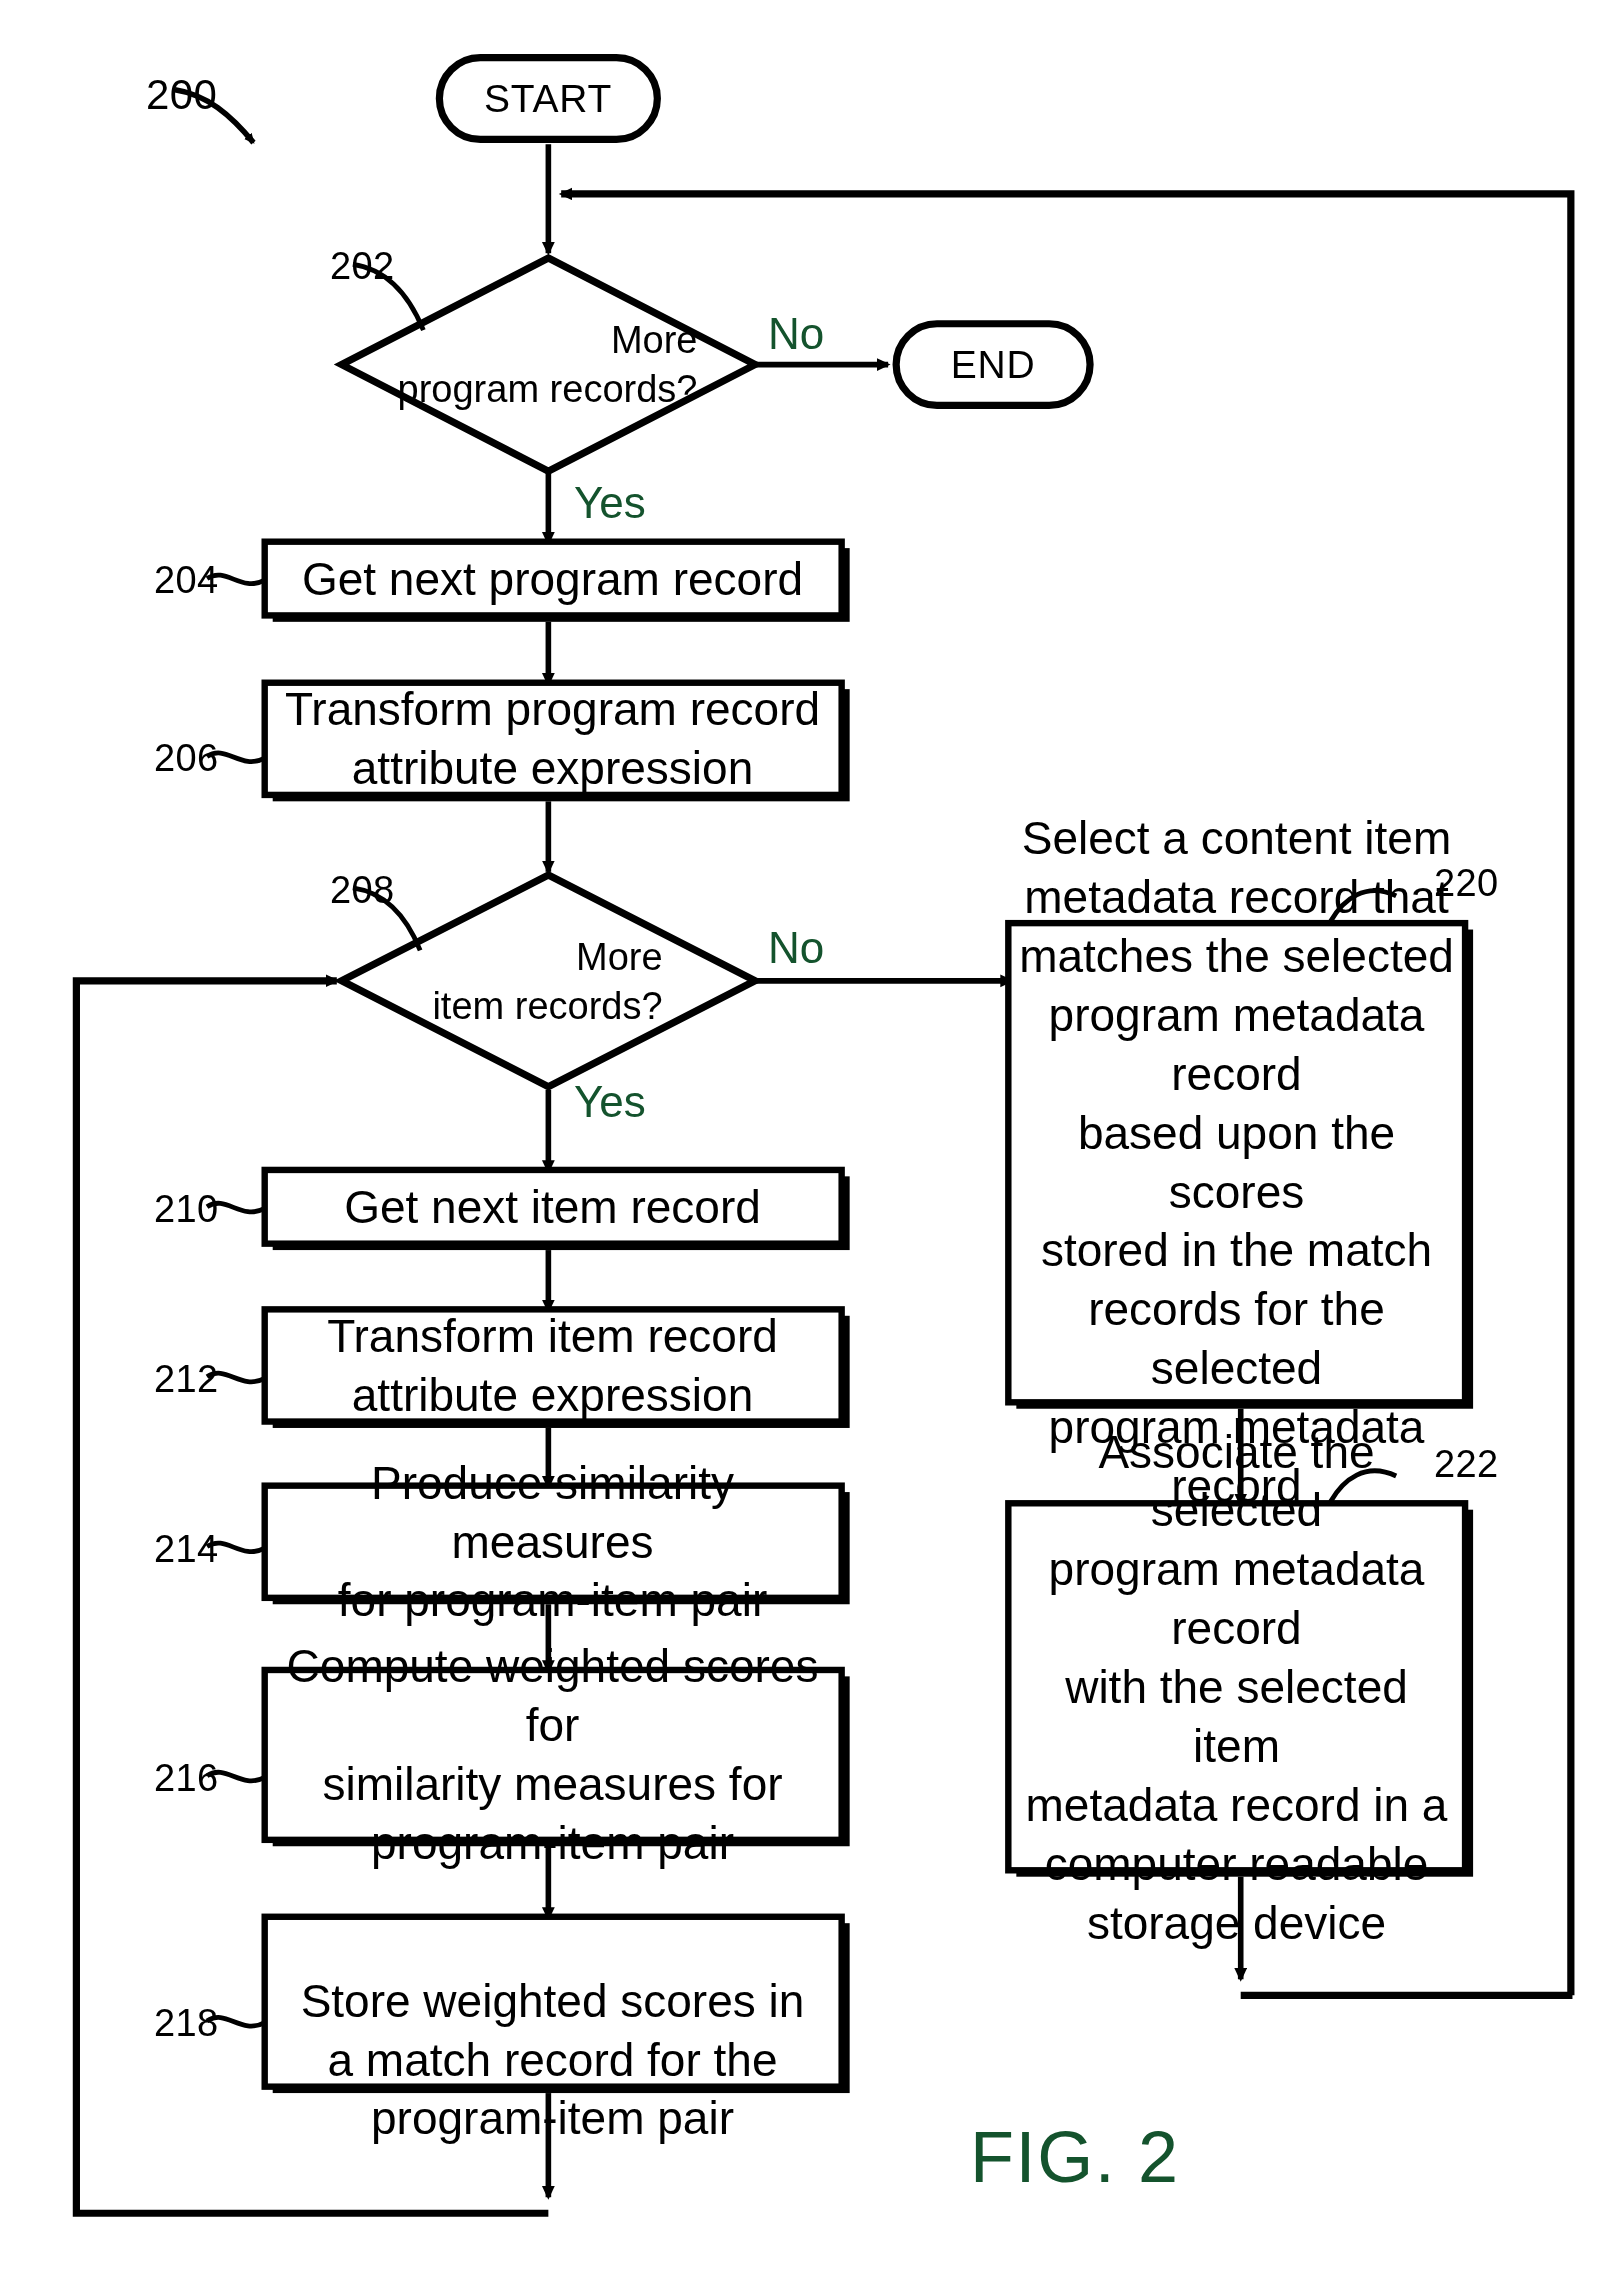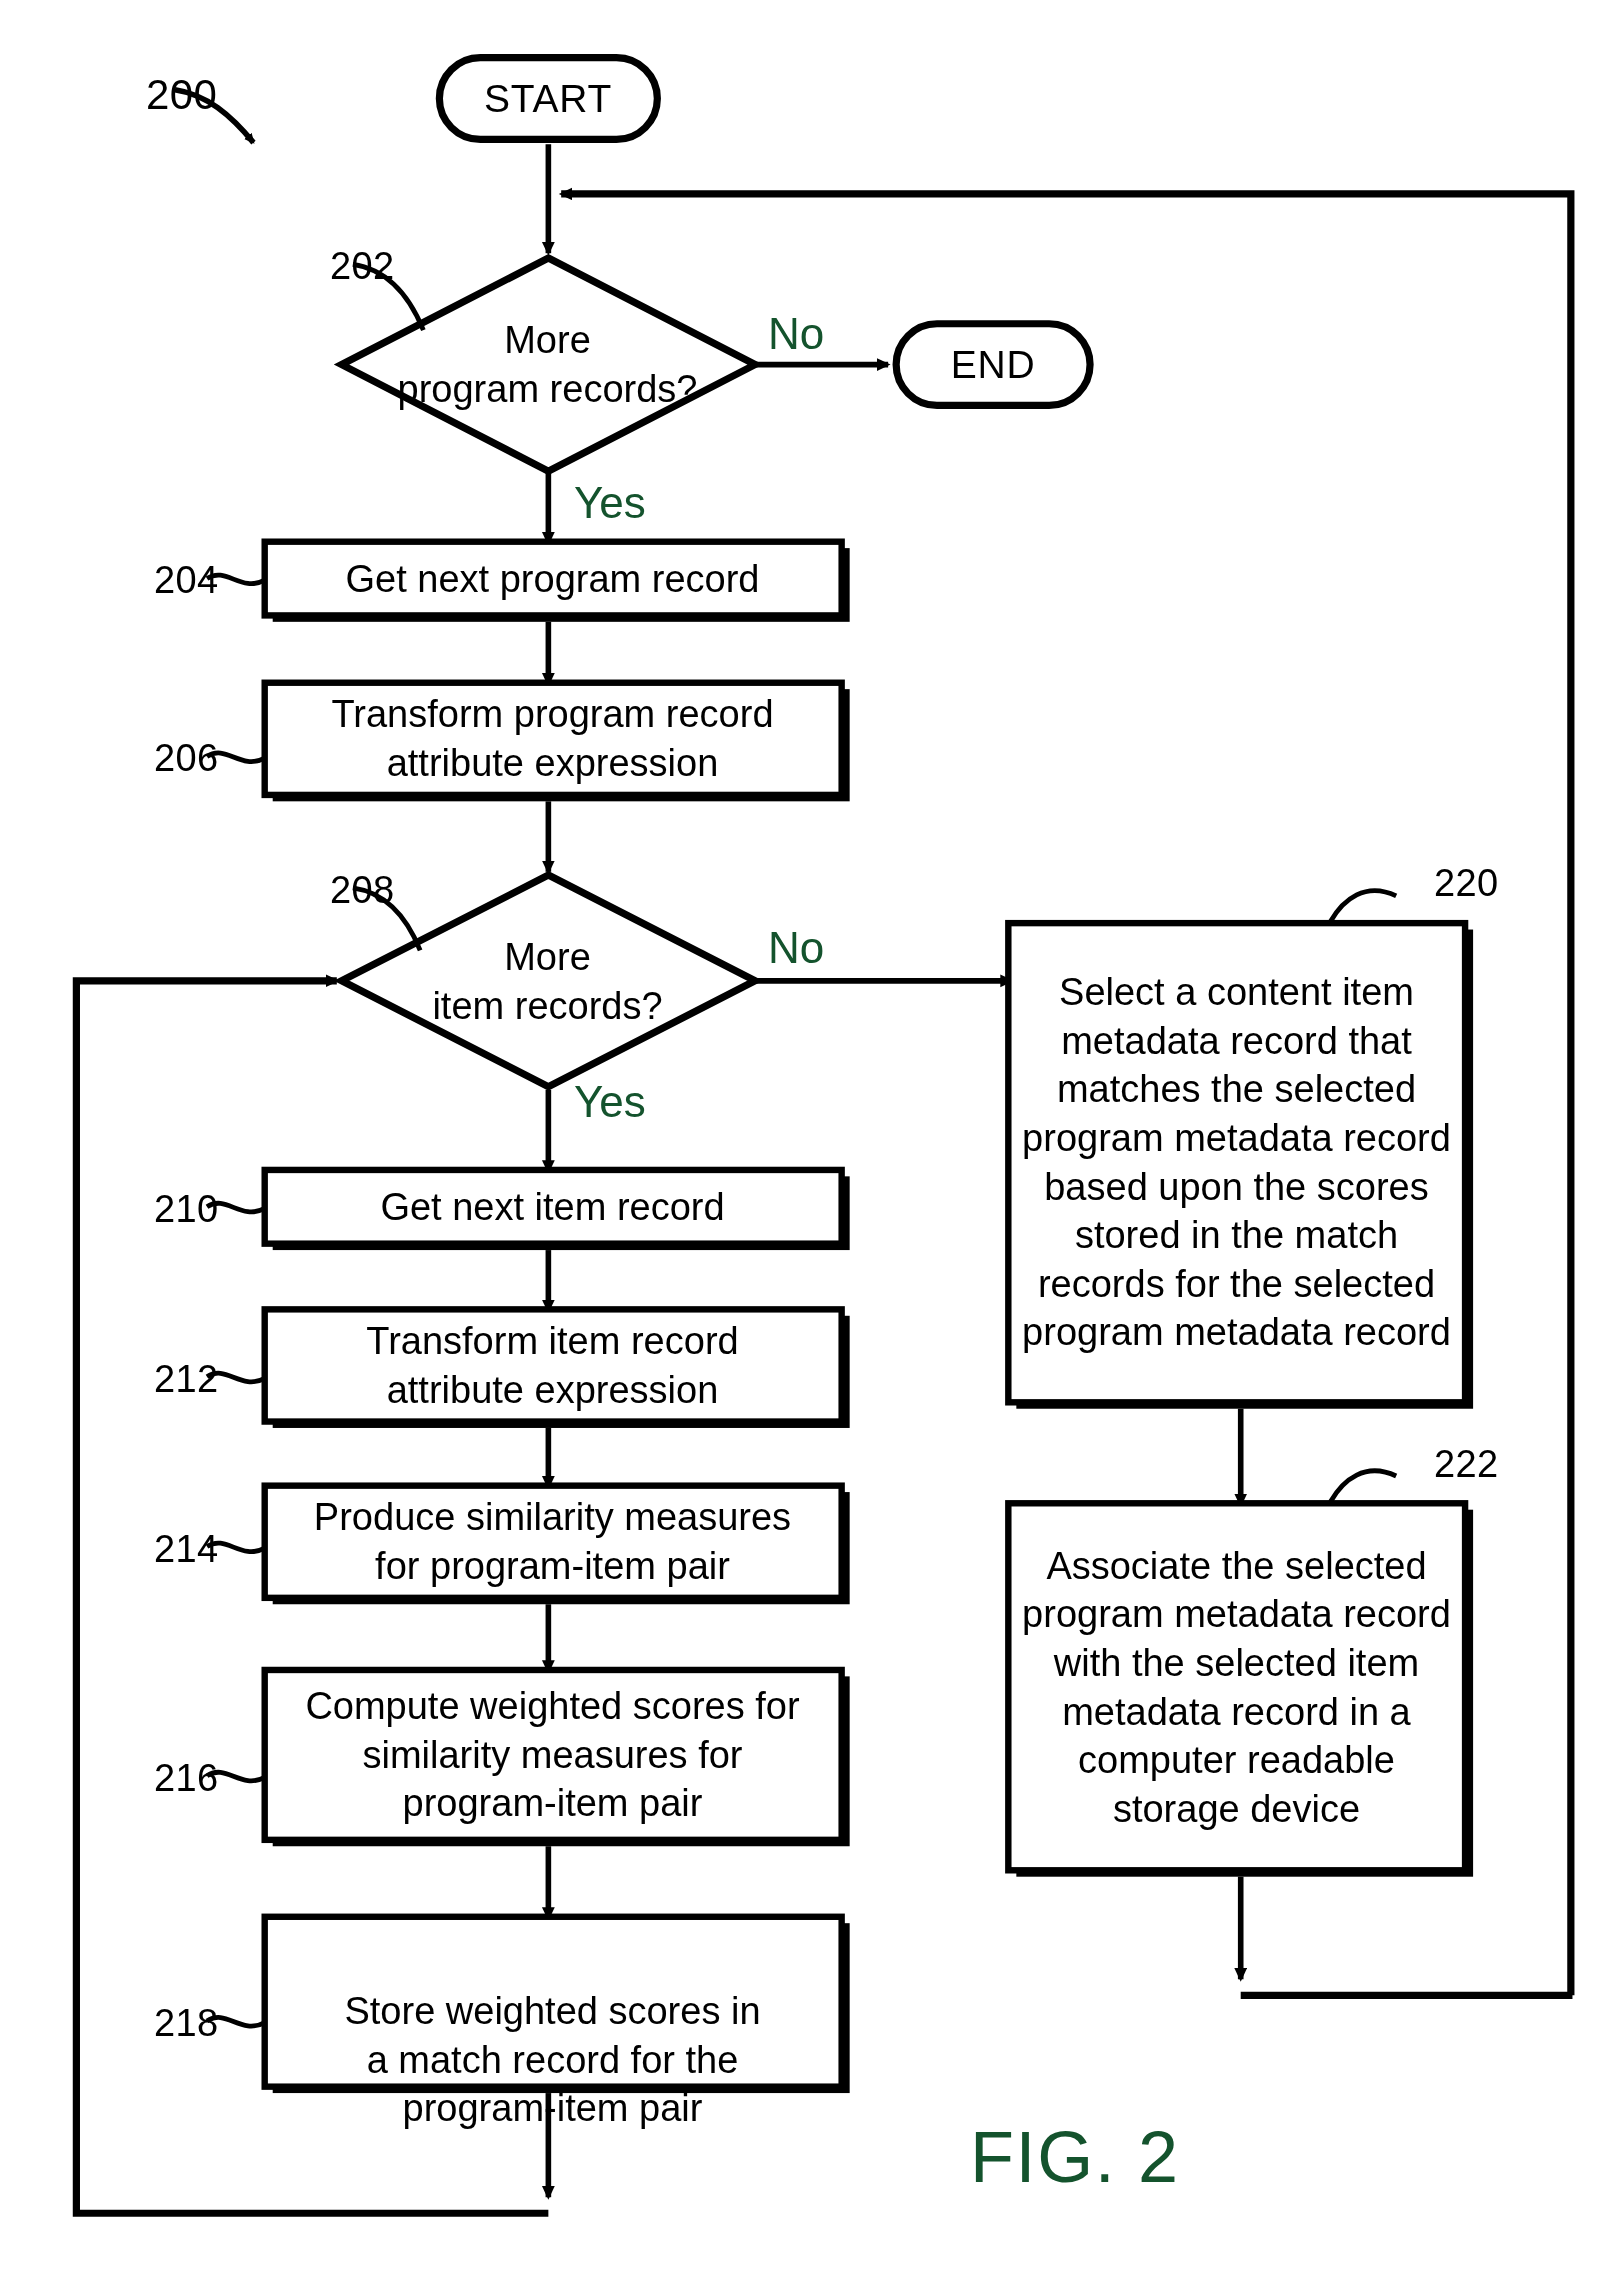--- a/index.html
+++ b/index.html
@@ -50,23 +50,24 @@
     color: #14532d;
     font-size: 44px;
     white-space: nowrap;
   }
   .terminal-text {
     font-size: 39px;
     letter-spacing: 0.8px;
   }
   .decision-text {
     font-size: 38px;
+    text-align: right;
   }
   .process-text {
-    font-size: 38px;
+    font-size: 46px;
   }
   .fig-caption {
     position: absolute;
     left: 970px;
     top: 2116px;
     font-size: 72px;
     letter-spacing: 1.6px;
     font-family: "Liberation Sans", sans-serif;
     color: #14532d;
   }

